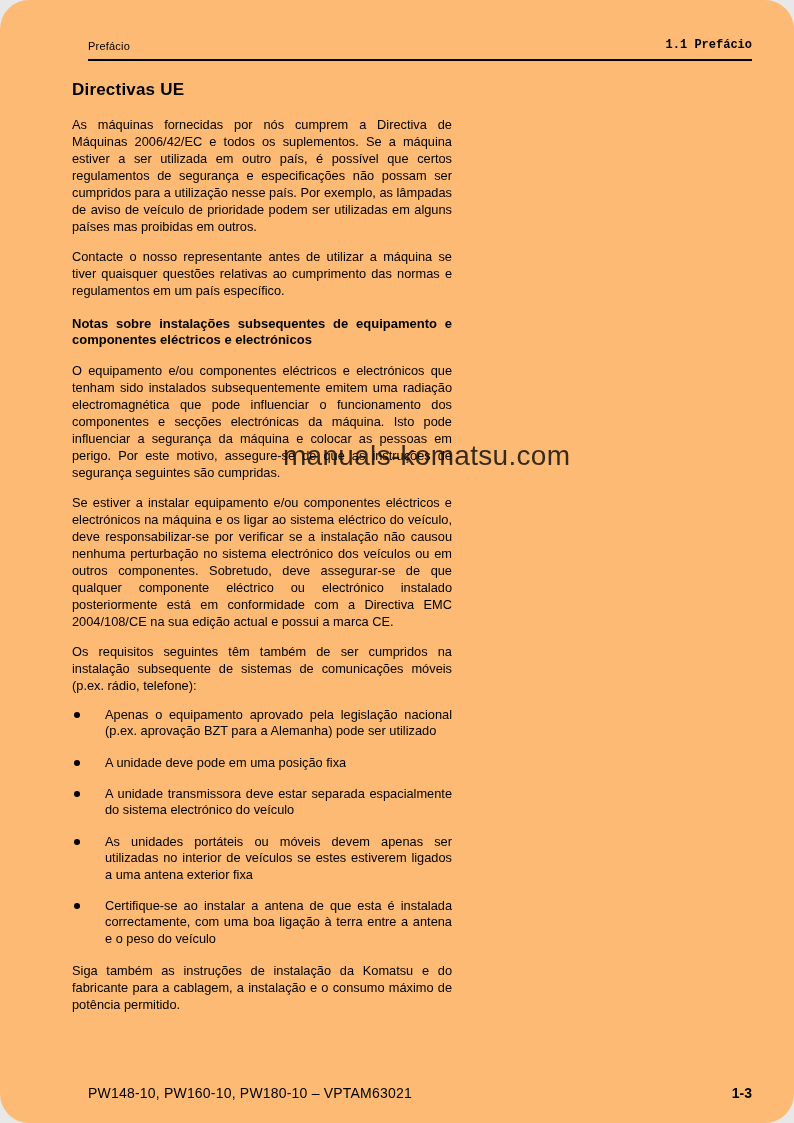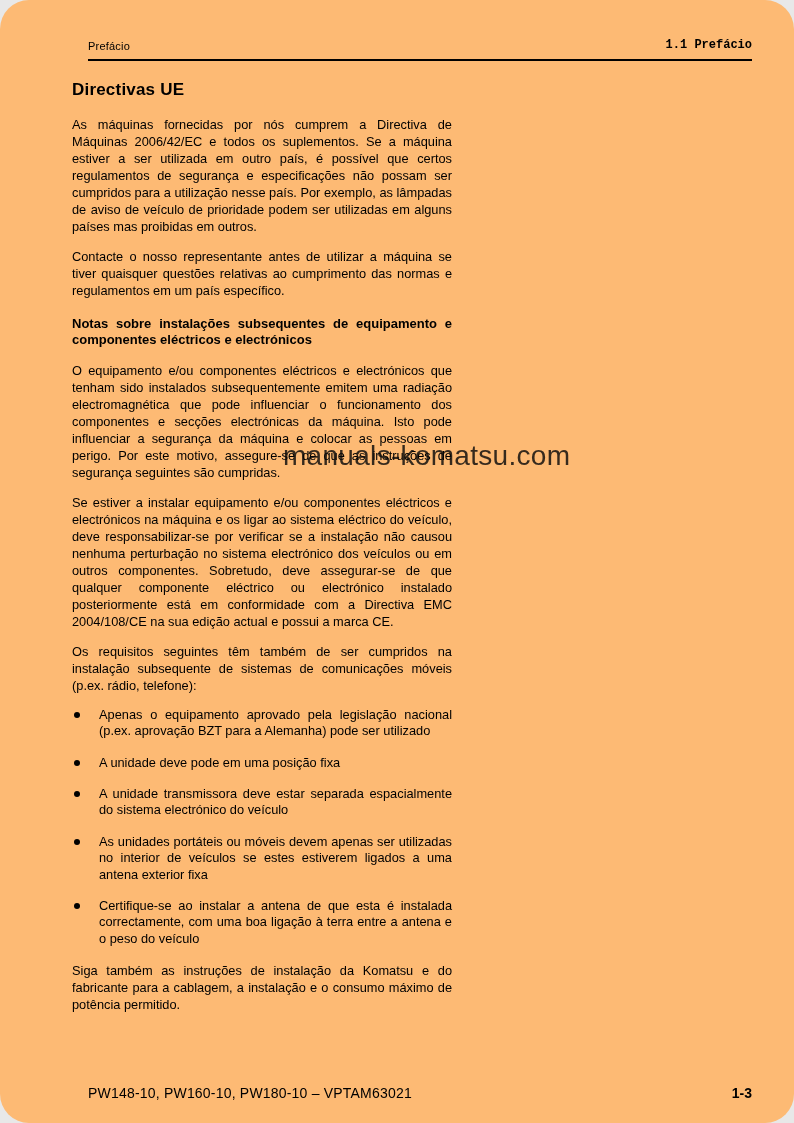--- a/index.html
+++ b/index.html
@@ -66,20 +66,21 @@
     margin: 17px 0 13px 0;
   }
   ul.bullets {
     list-style: none;
     margin: 4px 0 13px 0;
     padding: 0;
   }
   ul.bullets li {
     display: flex;
     margin: 0 0 15px 0;
+    gap: 6px;
   }
   ul.bullets .dot {
     flex: 0 0 auto;
     width: 6px;
     height: 6px;
     background: #000;
     border-radius: 50%;
     margin: 5px 19px 0 2px;
   }
   ul.bullets .btext {

